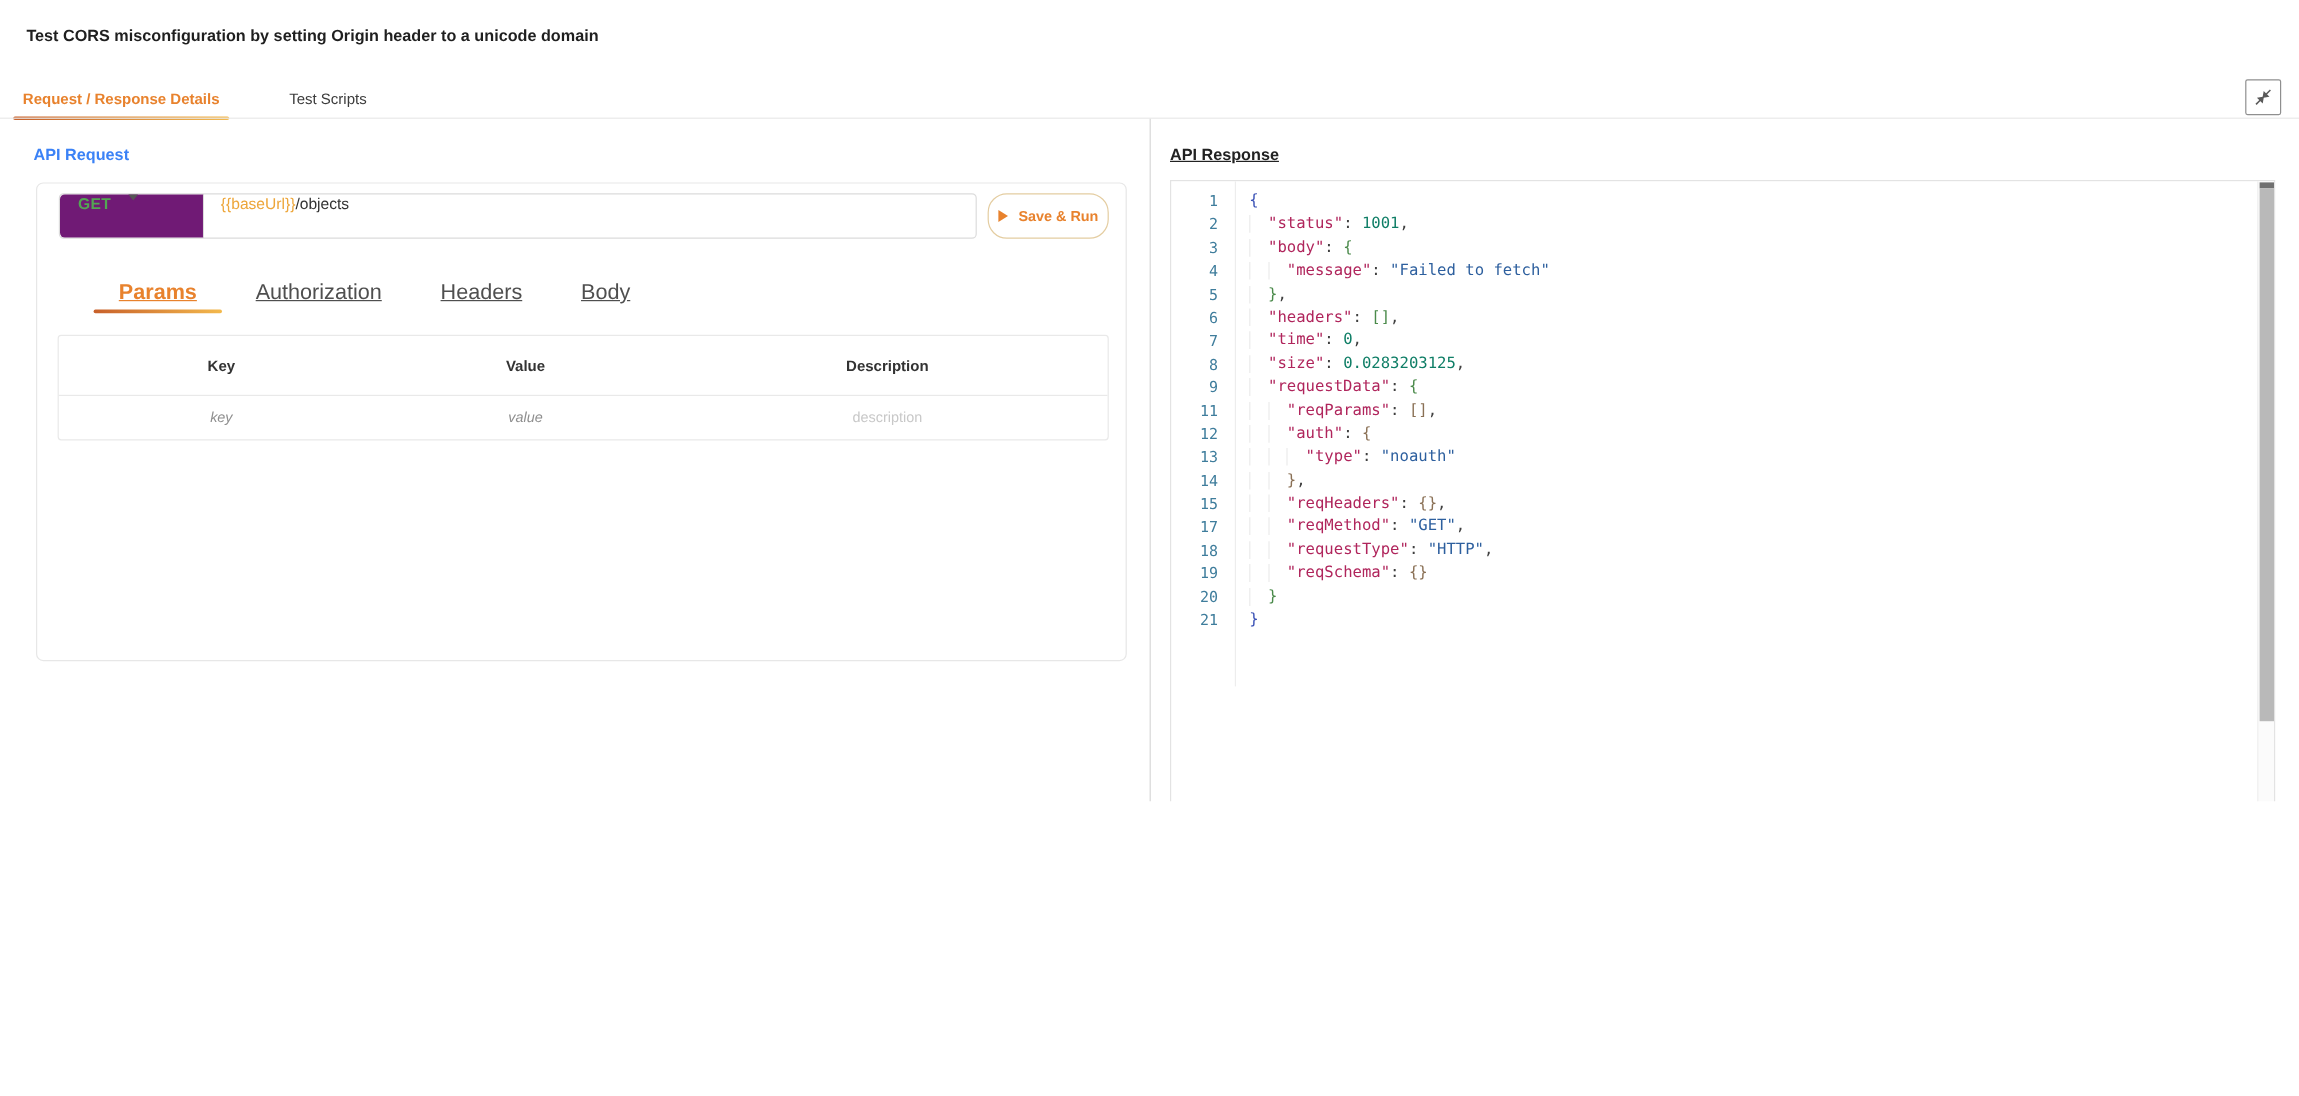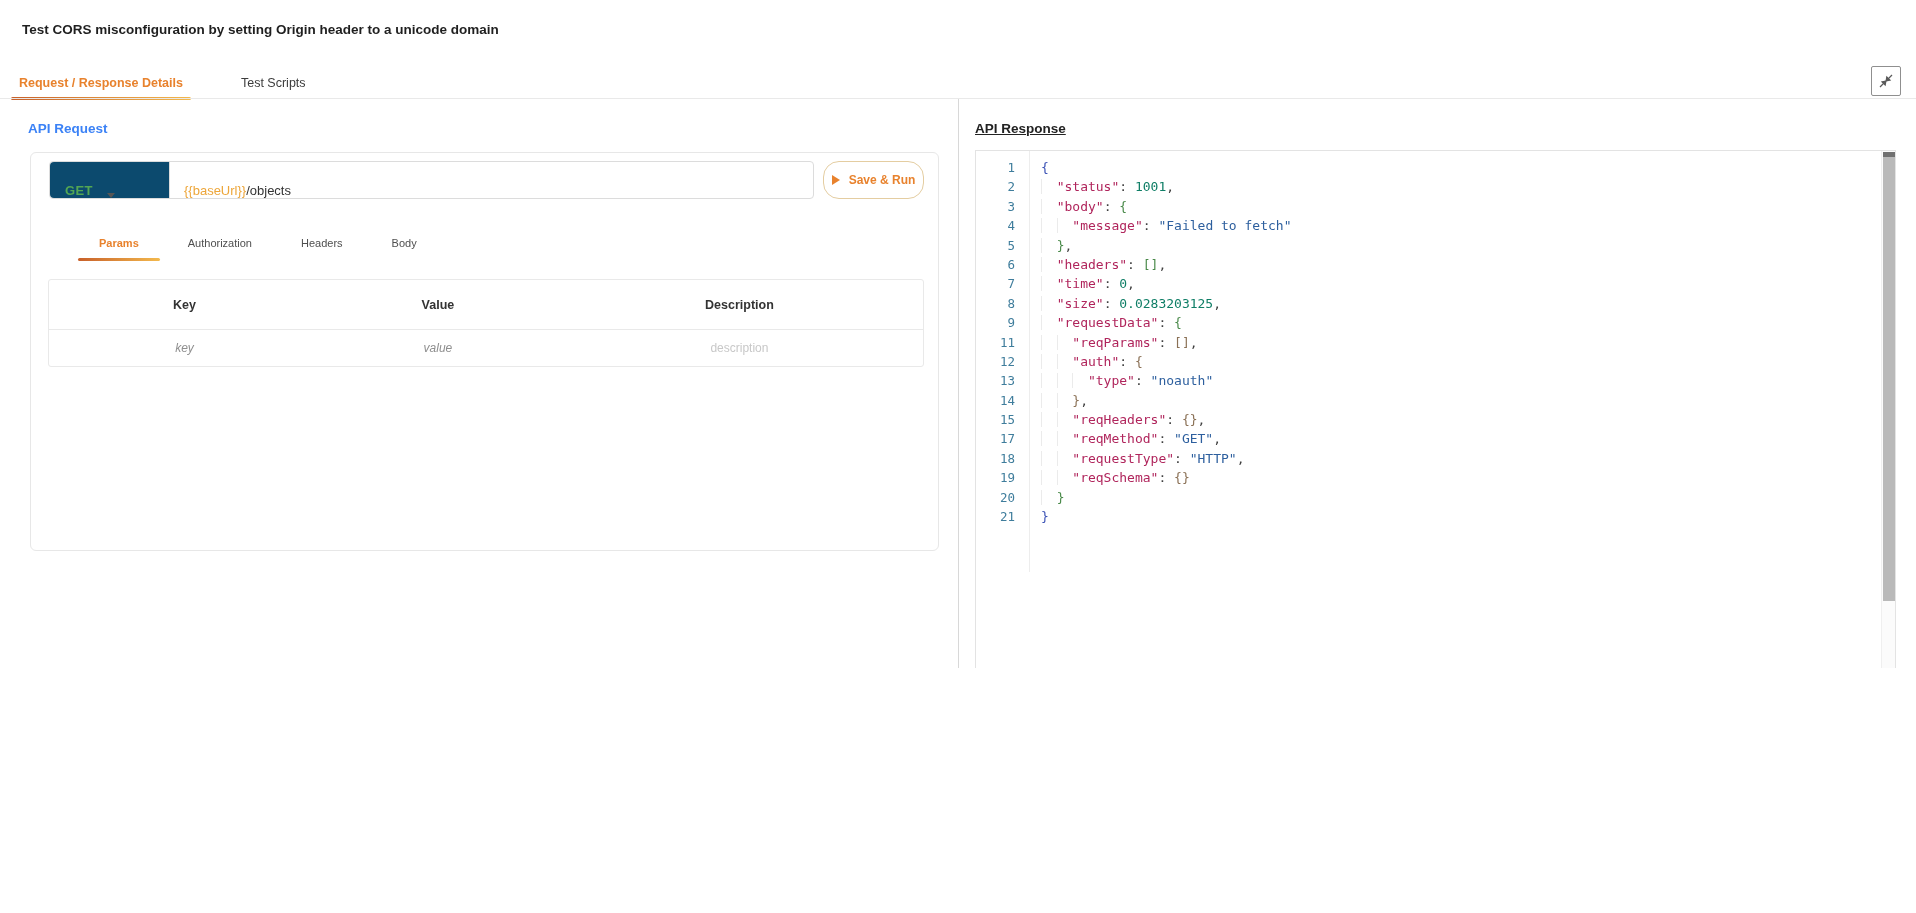--- a/index.html
+++ b/index.html
@@ -19,35 +19,35 @@
 
   
   .collapse-btn { position:absolute; left:1871px; top:66px; width:30px; height:30px; border:1.5px solid #8f8f8f;
       border-radius:2px; background:#fff; display:flex; align-items:center; justify-content:center; cursor:pointer; }
 
   
   .req-heading { position:absolute; left:28px; top:121px; font-size:13.5px; font-weight:bold; color:#3b82f6; }
   .req-box { position:absolute; left:30px; top:152px; width:909px; height:399px; border:1px solid #e7e7e7; border-radius:6px; background:#fff; }
 
   .method-url { position:absolute; left:18px; top:8px; width:765px; height:38px; border:1px solid #dcdcdc; border-radius:4px; display:flex; background:#fff; }
-  .method-select { width:120px; background:#0c4a6e; border-right:1px solid #dcdcdc; border-radius:4px 0 0 4px;
-      display:flex; align-items:flex-end; padding-left:15px; cursor:pointer; }
+  .method-select { width:120px; background:#701a75; border-right:1px solid #dcdcdc; border-radius:4px 0 0 4px;
+      display:flex; align-items:flex-start; padding-left:15px; cursor:pointer; }
   .method-label { color:var(--green); font-weight:bold; font-size:13px; letter-spacing:.3px; }
   .caret { width:0; height:0; border-left:4.5px solid transparent; border-right:4.5px solid transparent; border-top:5px solid #555; margin-left:14px; }
-  .url-input { flex:1; display:flex; align-items:flex-end; padding-left:14px; font-size:13px; cursor:text; white-space:nowrap; overflow:hidden; }
+  .url-input { flex:1; display:flex; align-items:flex-start; padding-left:14px; font-size:13px; cursor:text; white-space:nowrap; overflow:hidden; }
   .url-var { color:var(--urlvar); }
   .url-path { color:#333; }
 
   .run-btn { position:absolute; left:792px; top:8px; width:101px; height:38px; border:1px solid var(--btnborder); border-radius:16px;
       background:#fff; display:flex; align-items:center; justify-content:center; cursor:pointer; }
   .play-icon { width:0; height:0; border-top:5px solid transparent; border-bottom:5px solid transparent; border-left:8px solid var(--accent); margin-right:9px; }
   .run-label { color:var(--accent); font-size:12px; font-weight:bold; white-space:nowrap; }
 
   .subtabs { position:absolute; left:47px; top:76px; display:flex; height:32px; }
-  .subtab { padding:0 21px; margin-right:7px; font-size:11px; line-height:28px; color:#4f4f4f; cursor:pointer; position:relative; white-space:nowrap; }
+  .subtab { padding:0 21px; margin-right:7px; font-size:18px; line-height:28px; color:#4f4f4f; cursor:pointer; position:relative; white-space:nowrap;text-decoration:underline; }
   .subtab.active { color:var(--accent); font-weight:bold; }
   .subtab.active::after { content:""; position:absolute; left:0; right:0; bottom:0; height:3px;
       background:linear-gradient(90deg,#c8602a,#f3b94d); border-radius:2px; }
 
   .params-table { position:absolute; left:17px; top:126px; width:876px; border:1px solid #e9e9e9; border-radius:3px; }
   .pt-row { display:grid; grid-template-columns:31% 27% 42%; }
   .pt-head { height:50px; border-bottom:1px solid #e9e9e9; }
   .pt-body { height:36px; }
   .pt-cell { display:flex; align-items:center; justify-content:center; font-size:12.5px; }
   .pt-head .pt-cell { font-weight:bold; color:#333; }

